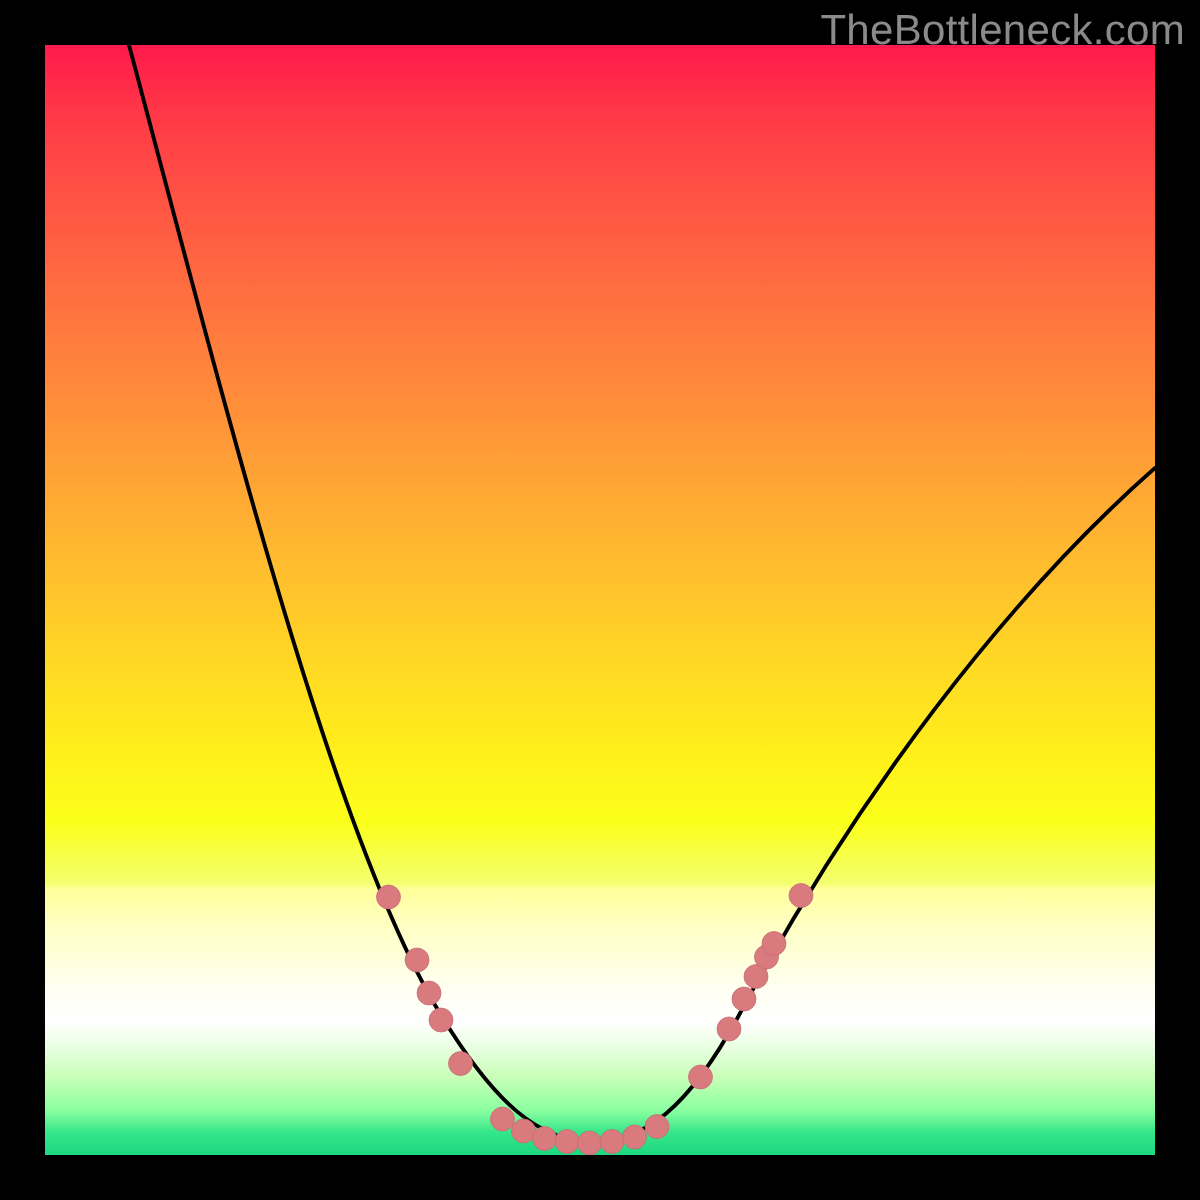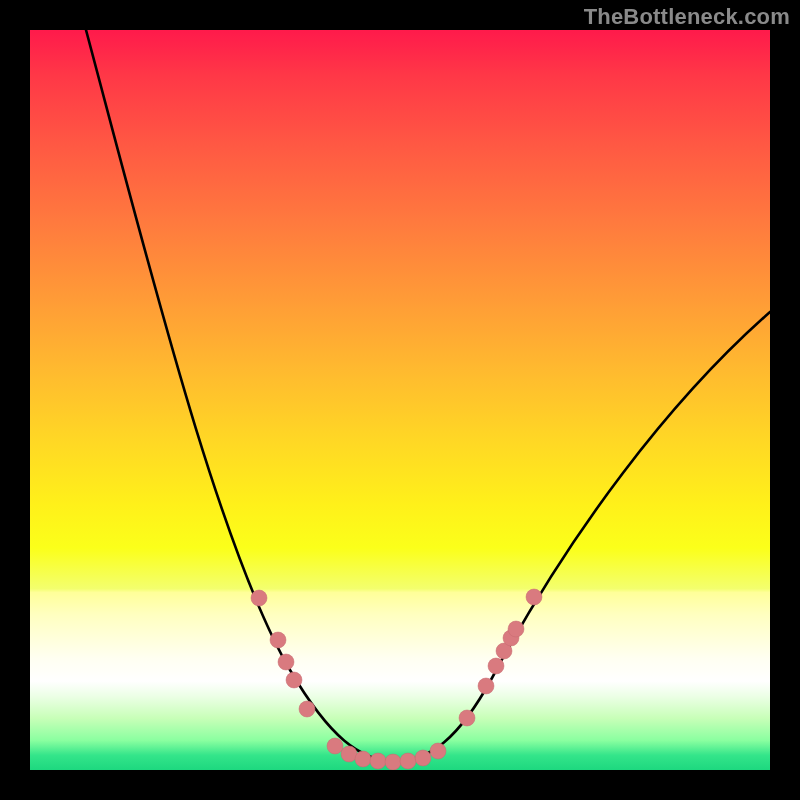--- a/index.html
+++ b/index.html
@@ -46,22 +46,22 @@
       #8affa0 96%,
       #34e58a 98%,
       #1dd87f 100%
     );
   }
   .watermark {
     position: absolute;
     top: 4px;
     right: 10px;
     color: #8a8a8a;
-    font-size: 22px;
-    font-weight: 700;
+    font-size: 28px;
+    font-weight: 400;
     letter-spacing: 0.2px;
     user-select: none;
   }
   svg.curve {
     position: absolute;
     top: 0;
     left: 0;
     width: 740px;
     height: 740px;
   }

